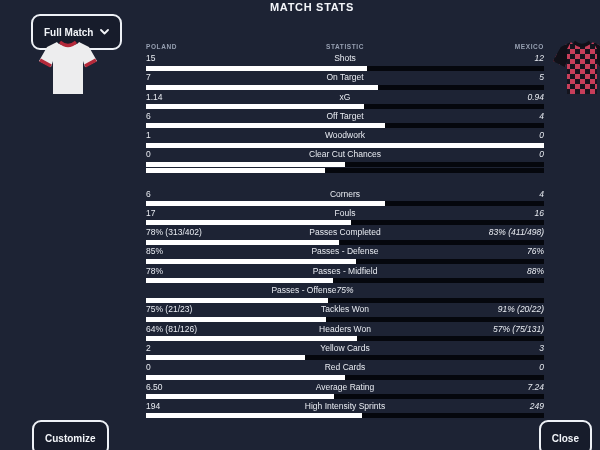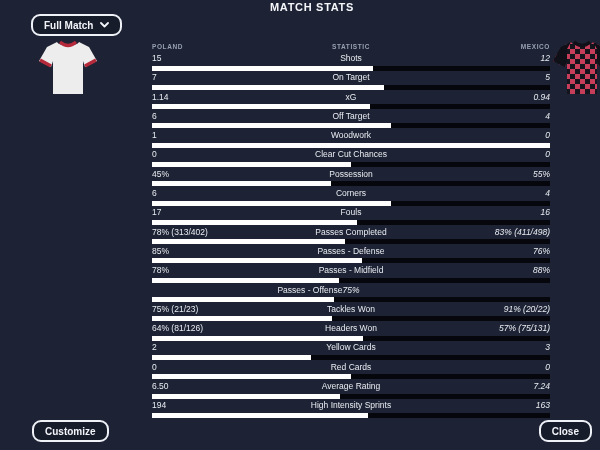--- a/index.html
+++ b/index.html
@@ -21,35 +21,35 @@
 
   .pill{
     position:absolute;
     background:#171c2b;
     border:2px solid #eef1f6;
     border-radius:9px;
     color:#f2f4f8;
     font-family:"Liberation Sans", sans-serif;
     font-size:10px;font-weight:bold;
     display:flex;align-items:center;justify-content:center;gap:7px;
-    padding:9px 11px;
+    padding:16px 11px;
     box-sizing:border-box;
     cursor:pointer;
   }
   .fullmatch{left:7px;top:14px;height:21px;}
   .fullmatch svg{display:block;}
   .customize{left:8px;top:420px;height:18px;}
   .close{right:8px;top:420px;height:16px;}
 
   .shirt{position:absolute;width:66px;height:58px;}
   .shirt-home{left:11px;top:39px;}
   .shirt-away{left:525px;top:39px;}
 
   .stats{
-    position:absolute;left:128px;top:43px;width:398px;
+    position:absolute;left:122px;top:43px;width:398px;
   }
   .stats-header{
     display:grid;grid-template-columns:1fr auto 1fr;
     color:#97a0b2;font-size:6.5px;font-weight:bold;letter-spacing:0.6px;
     height:9px;line-height:8px;
   }
   .stats-header .h-away{text-align:right;}
   .row{height:19.3px;}
   .row-text{
     display:grid;grid-template-columns:1fr auto 1fr;
@@ -165,25 +165,20 @@
     <div class="row-text">
       <span class="hv">0</span>
       <span class="sn">Clear Cut Chances</span>
       <span class="av">0</span>
     </div>
     <div class="bar">
       <div class="fill" style="width: 50%;"></div>
     </div>
   </div>
         <div class="row">
-    <div class="row-text">
-      <span class="hv">45%</span>
-      <span class="sn">Possession</span>
-      <span class="av">55%</span>
-    </div>
     <div class="bar">
       <div class="fill" style="width: 45%;"></div>
     </div>
   </div>
         <div class="row">
     <div class="row-text">
       <span class="hv">6</span>
       <span class="sn">Corners</span>
       <span class="av">4</span>
     </div>
@@ -287,21 +282,21 @@
       <span class="av">7.24</span>
     </div>
     <div class="bar">
       <div class="fill" style="width: 47.3%;"></div>
     </div>
   </div>
         <div class="row">
     <div class="row-text">
       <span class="hv">194</span>
       <span class="sn">High Intensity Sprints</span>
-      <span class="av">163</span>
+      <span class="av">249</span>
     </div>
     <div class="bar">
       <div class="fill" style="width: 54.3%;"></div>
     </div>
   </div>
       </div>
   </div>
 
   <button class="pill customize">
     <span>Customize</span>

